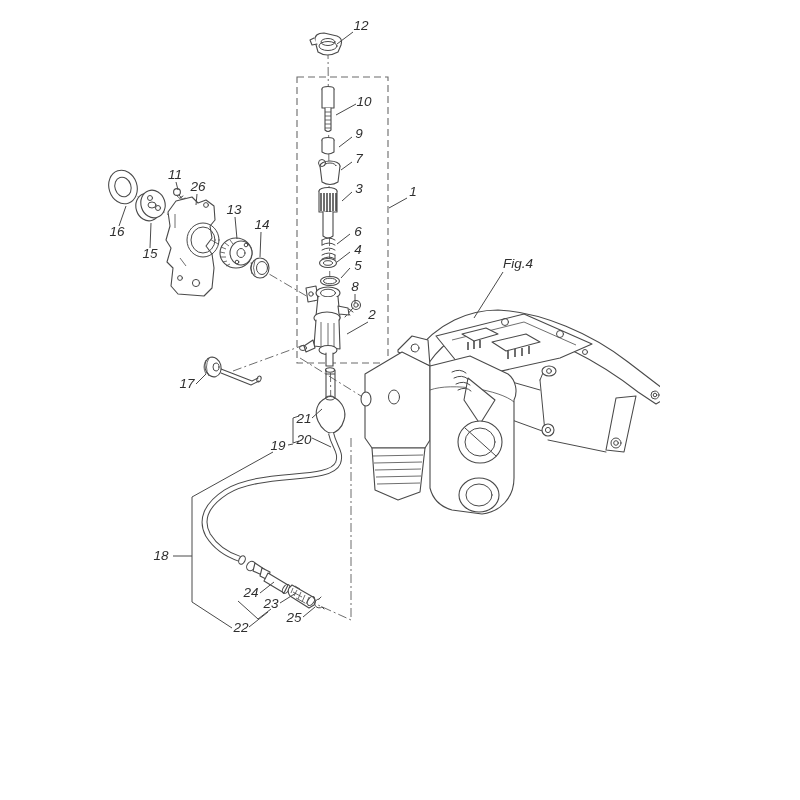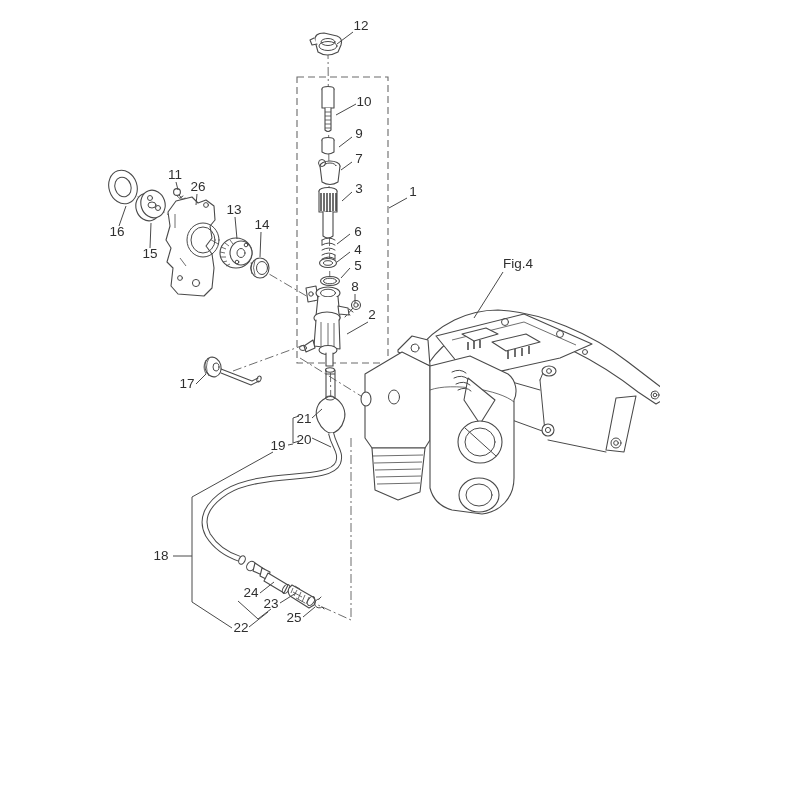--- a/index.html
+++ b/index.html
@@ -1,16 +1,16 @@
 <!DOCTYPE html>
 <html><head>
 <meta charset="utf-8">
 <style>
   html,body{margin:0;padding:0;background:#ffffff;}
-  #stage{width:660px;height:800px;position:relative;background:#ffffff;overflow:hidden;}
+  #stage{width:660px;height:800px;position:relative;background:#ffffff;overflow:hidden;font-style:italic;}
   .lbl{font-family:"Liberation Sans",sans-serif;font-size:13.5px;fill:#2f2f2f;}
   .leader{stroke:#4a4a4a;stroke-width:1;fill:none;}
   .cline{stroke:#5c5c5c;stroke-width:0.9;stroke-dasharray:9 3 2 3;fill:none;}
   .dashbox{stroke:#6a6a6a;stroke-width:1.1;stroke-dasharray:7 4;fill:none;}
   .part{stroke:#4a4a4a;stroke-width:1.1;fill:#ffffff;stroke-linejoin:round;stroke-linecap:round;}
   .partn{stroke:#4a4a4a;stroke-width:1;fill:none;stroke-linejoin:round;stroke-linecap:round;}
   .thin{stroke:#4a4a4a;stroke-width:0.8;fill:none;}
   .dark{stroke:#333;stroke-width:1.4;fill:none;}
 </style>
 </head>

